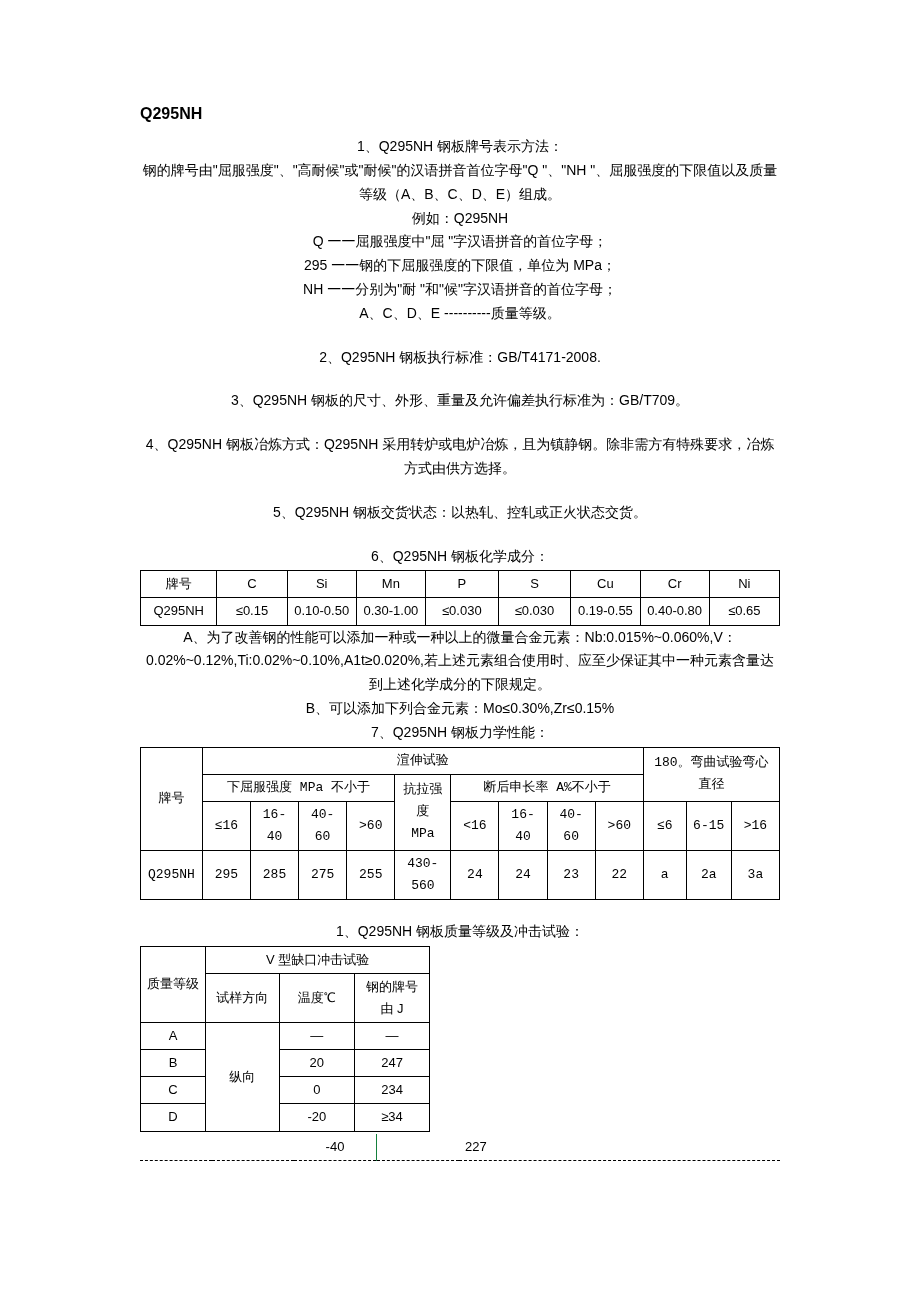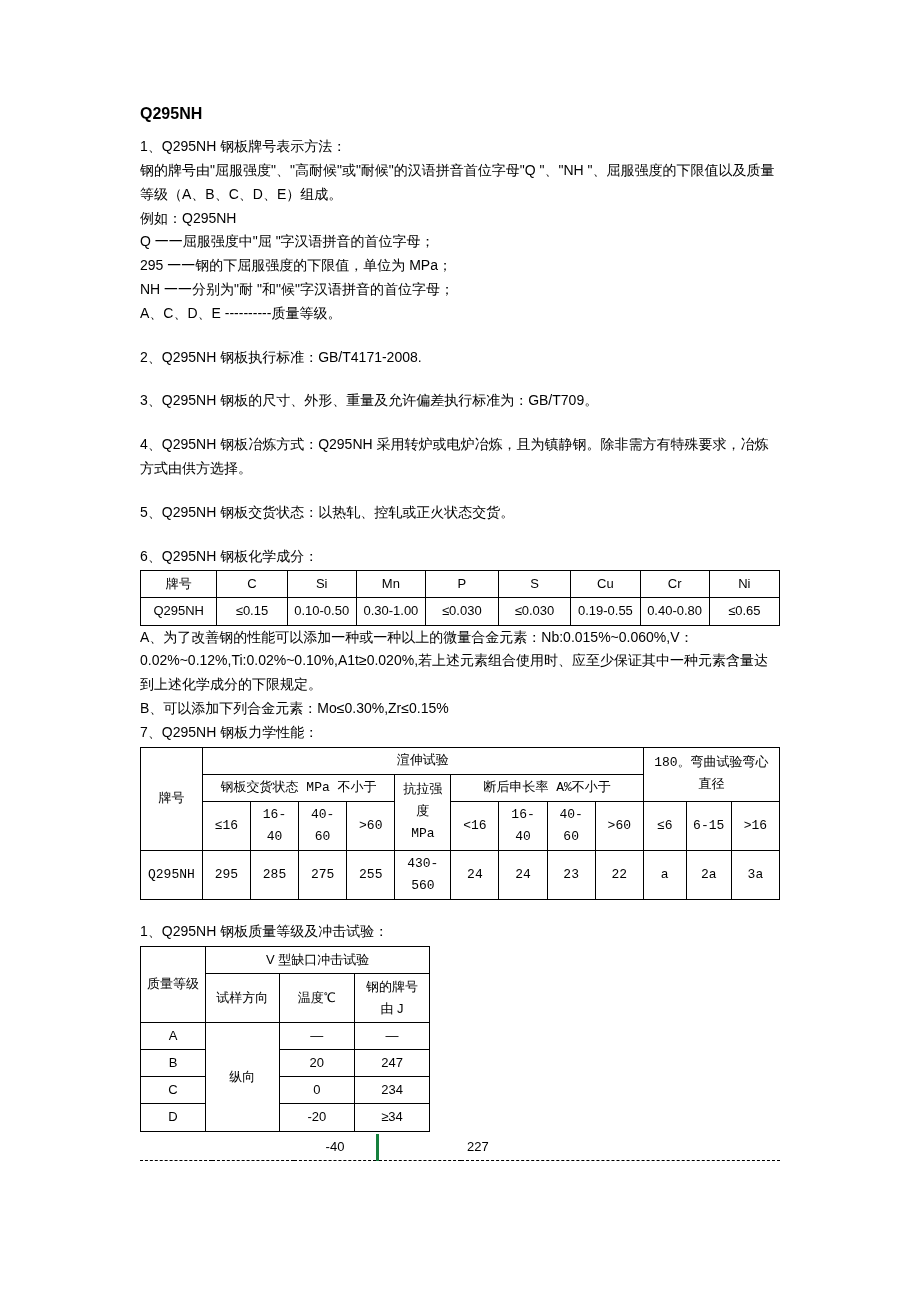--- a/index.html
+++ b/index.html
@@ -13,20 +13,21 @@
   }
   h1 {
     font-size: 16px;
     font-weight: bold;
     font-family: Arial, sans-serif;
     margin: 0 0 8px 0;
   }
   p {
     margin: 0;
     white-space: pre-wrap;
+    text-align: center;
   }
   .gap {
     height: 20px;
   }
   table {
     border-collapse: collapse;
     margin-top: 2px;
   }
   th, td {
     border: 1px solid #000;
@@ -38,21 +39,21 @@
   }
   .chem-table td { width: 70px; }
   .mech-table td { height: 22px; font-family: Liberation Mono, monospace; }
   .impact-table td { height: 22px; text-align: center; }
   .last-row td {
     border: none;
     border-bottom: 1px dashed #000;
     height: 22px;
   }
   .last-row .bordered {
-    border-right: 3px solid #15803d;
+    border-right: 1px solid #15803d;
     text-align: center;
   }
 </style>
 </head>
 <body>
 
 <h1>Q295NH</h1>
 
 <p>1、Q295NH 钢板牌号表示方法：</p>
 <p>钢的牌号由"屈服强度"、"高耐候"或"耐候"的汉语拼音首位字母"Q "、"NH "、屈服强度的下限值以及质量等级（A、B、C、D、E）组成。</p>
@@ -105,21 +106,21 @@
 
 <p>7、Q295NH 钢板力学性能：</p>
 <table class="mech-table">
   <tbody>
       <tr>
     <td rowspan="3" style="width:50px">牌号</td>
     <td colspan="9">渲伸试验</td>
     <td colspan="3" rowspan="2" style="width:140px">180。弯曲试验弯心直径</td>
   </tr>
   <tr>
-    <td colspan="4">钢板交货状态 MPa 不小于</td>
+    <td colspan="4">下屈服强度 MPa 不小于</td>
     <td rowspan="2" style="width:50px">抗拉强度 MPa</td>
     <td colspan="4">断后申长率 A%不小于</td>
   </tr>
   <tr>
     <td style="width:42px">≤16</td>
     <td style="width:42px">16-40</td>
     <td style="width:42px">40-60</td>
     <td style="width:42px">&gt;60</td>
     <td style="width:42px">&lt;16</td>
     <td style="width:42px">16-40</td>

